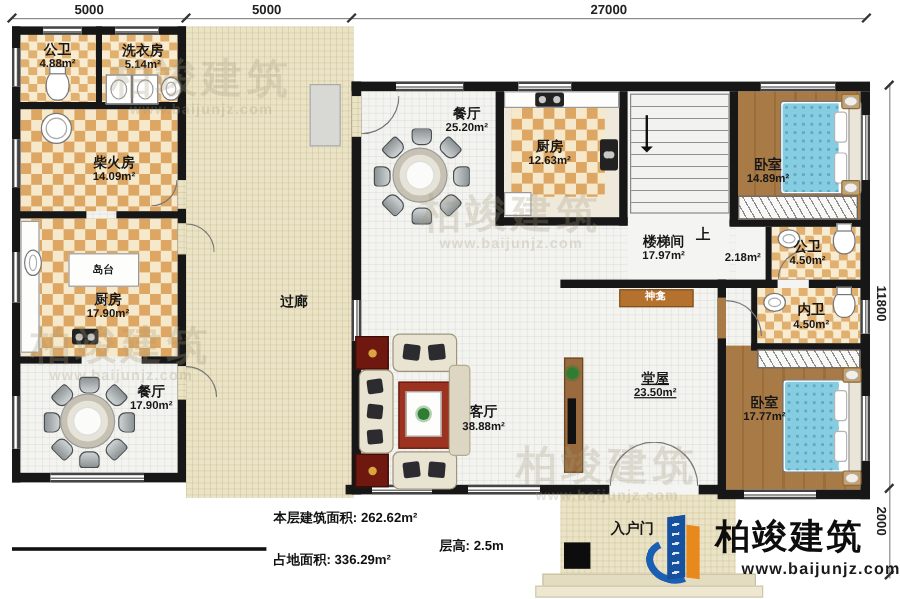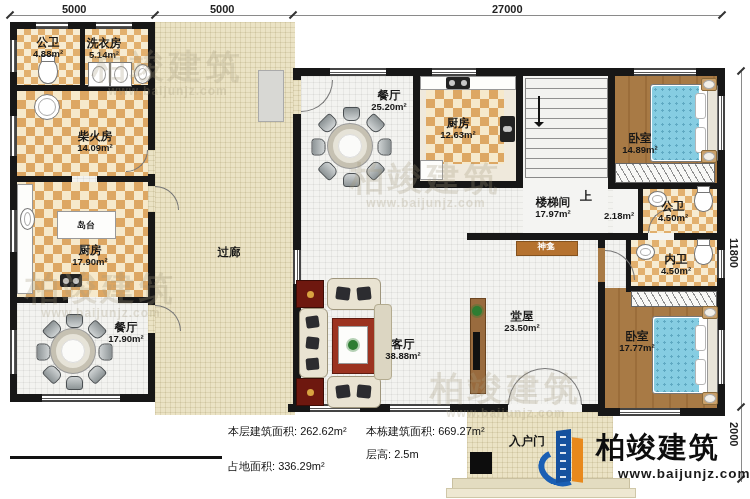--- a/index.html
+++ b/index.html
@@ -70,21 +70,21 @@
   .cush{position:absolute;background:#2c2c30;border-radius:2px;}
   .plant{position:absolute;width:10px;height:10px;border-radius:50%;background:#2e7d32;box-shadow:0 0 0 2px rgba(46,125,50,.35);}
   
   .wm{position:absolute;font-weight:bold;color:rgba(165,155,125,.28);text-align:center;pointer-events:none;line-height:1.1;}
   .wm .wm1{font-size:34px;letter-spacing:4px;}
   .wm .wm2{font-size:12px;letter-spacing:1px;}
   
   .ftitle{position:absolute;font-size:27px;font-weight:bold;letter-spacing:3px;color:#111;}
   .fscale{position:absolute;font-size:23px;font-weight:bold;color:#111;}
   .fline{position:absolute;background:#111;}
-  .fstat{position:absolute;font-size:11px;font-weight:normal;color:#111;white-space:nowrap;}
+  .fstat{position:absolute;font-size:11px;font-weight:bold;color:#111;white-space:nowrap;}
   .logo-name{position:absolute;font-size:29px;font-weight:900;letter-spacing:2px;color:#0d0d0d;}
   .logo-site{position:absolute;font-size:13.5px;font-weight:bold;letter-spacing:1px;color:#1a1a1a;}
   .tower{position:absolute;}
   .swoosh{position:absolute;width:44px;height:36px;border:6px solid #1a5fb4;border-radius:50%;
           border-top-color:transparent;border-right-color:transparent;transform:rotate(18deg);box-sizing:border-box;}
 </style>
 </head>
 <body>
 
 <div id="canvas">
@@ -263,37 +263,37 @@
   <div class="plant" style="left:472px;top:306px;"></div>
 
   <div style="position:absolute;left:516px;top:241px;width:60px;height:13px;background:#b5722f;border:1px solid #84521e;"></div>
   <div style="position:absolute;left:470px;top:452px;width:22px;height:22px;background:#0d0d0d;"></div>
   <div style="position:absolute;left:258px;top:70px;width:24px;height:50px;background:#d8d8d4;border:1px solid #aaa;"></div>
 
   <div class="rl" style="left:48px;top:48px;">
     <div class="nm">公卫</div>
       <div class="ar">4.88m²</div>
     </div>
-  <div class="rl" style="left:104px;top:49px;">
+  <div class="rl" style="left:119px;top:49px;">
     <div class="nm">洗衣房</div>
       <div class="ar">5.14m²</div>
     </div>
   <div class="rl" style="left:95px;top:142px;">
     <div class="nm">柴火房</div>
       <div class="ar">14.09m²</div>
     </div>
   <div class="rl" style="left:90px;top:256px;">
     <div class="nm">厨房</div>
       <div class="ar">17.90m²</div>
     </div>
   <div class="rl" style="left:126px;top:333px;">
     <div class="nm">餐厅</div>
       <div class="ar">17.90m²</div>
     </div>
-  <div class="rl" style="left:229px;top:253px;">
+  <div class="rl" style="left:245px;top:253px;">
     <div class="nm">过廊</div>
     </div>
   <div class="rl" style="left:389px;top:101px;">
     <div class="nm">餐厅</div>
       <div class="ar">25.20m²</div>
     </div>
   <div class="rl" style="left:458px;top:129px;">
     <div class="nm">厨房</div>
       <div class="ar">12.63m²</div>
     </div>
@@ -314,21 +314,21 @@
       <div class="ar">4.50m²</div>
     </div>
   <div class="rl" style="left:637px;top:342px;">
     <div class="nm">卧室</div>
       <div class="ar">17.77m²</div>
     </div>
   <div class="rl" style="left:403px;top:350px;">
     <div class="nm">客厅</div>
       <div class="ar">38.88m²</div>
     </div>
-  <div class="rl" style="left:522px;top:322px;">
+  <div class="rl" style="left:546px;top:322px;text-decoration:underline;">
     <div class="nm">堂屋</div>
       <div class="ar">23.50m²</div>
     </div>
   <div class="rl" style="left:619px;top:216px;">
     <div class="ar">2.18m²</div>
     </div>
 
   <div class="small-lab" style="left:86px;top:225px;font-size:9px;">岛台</div>
   <div class="small-lab" style="left:546px;top:247px;font-size:8.5px;color:#fff;">神龛</div>
   <div class="small-lab" style="left:586px;top:196px;font-size:12px;">上</div>
@@ -364,22 +364,20 @@
   <div class="wm" style="left:430px;top:370px;">
     <div class="wm1">柏竣建筑</div>
     <div class="wm2">www.baijunjz.com</div>
     </div>
 
   <div class="fline" style="left:10px;top:456px;width:212px;height:3px;"></div>
   <div class="fstat" style="left:228px;top:424px;">
     <span>本层建筑面积:</span> <span>262.62m²</span></div>
   <div class="fstat" style="left:228px;top:459px;">
     <span>占地面积:</span> <span>336.29m²</span></div>
-  <div class="fstat" style="left:366px;top:424px;">
-    <span>本栋建筑面积:</span> <span>669.27m²</span></div>
   <div class="fstat" style="left:366px;top:447px;">
     <span>层高:</span> <span>2.5m</span></div>
 
   <div style="position:absolute;left:538px;top:428px;width:210px;height:66px;">
     <div class="swoosh" style="left:0;top:22px;"></div>
     <div class="tower" style="left:18px;top:2px;width:15px;height:52px;background:#15519e;transform:skewY(-8deg);
          background-image:repeating-linear-gradient(180deg,transparent 0 6px,rgba(255,255,255,.85) 6px 8px);background-size:6px 100%;background-repeat:repeat-y;background-position:4px 0;"></div>
     <div class="tower" style="left:34px;top:10px;width:11px;height:44px;background:#e8891d;transform:skewY(8deg);"></div>
     <div class="logo-name" style="left:58px;top:0;">柏竣建筑</div>
     <div class="logo-site" style="left:80px;top:38px;">www.baijunjz.com</div>

